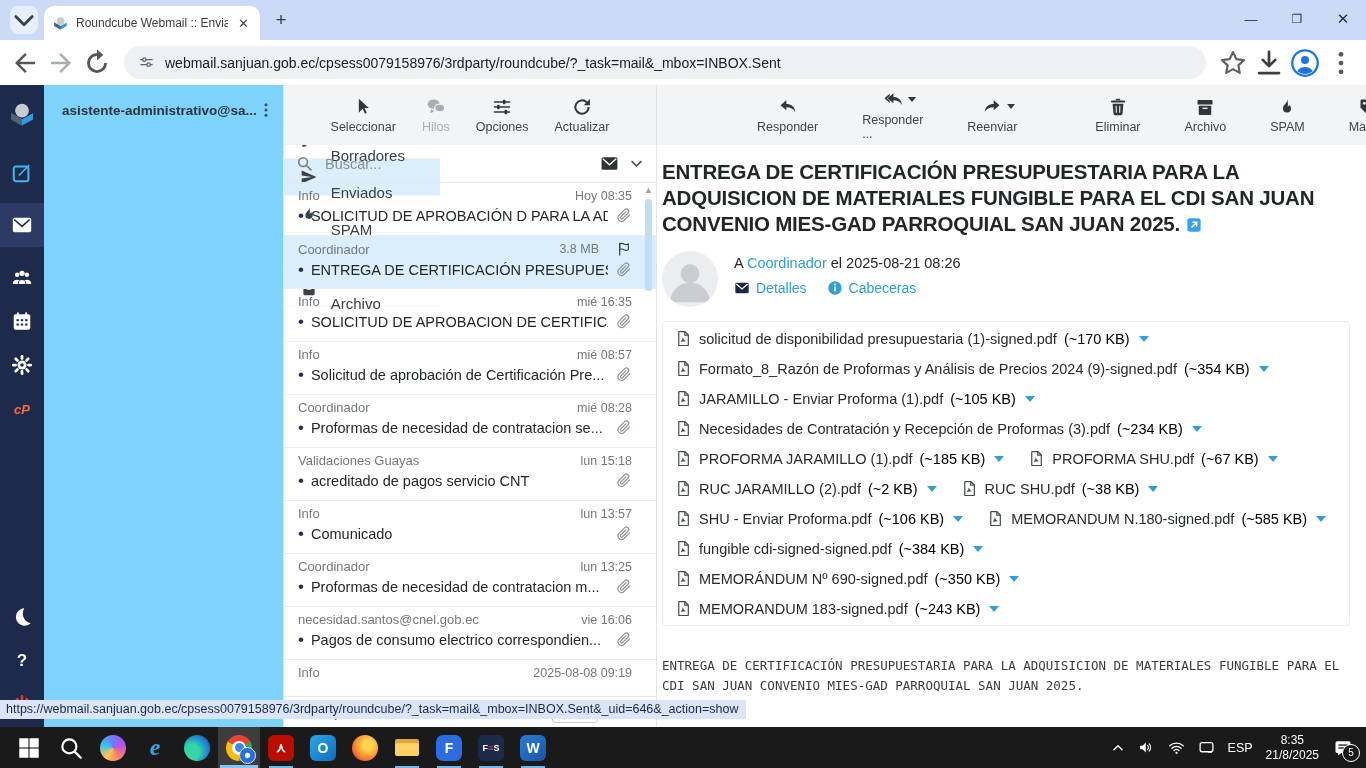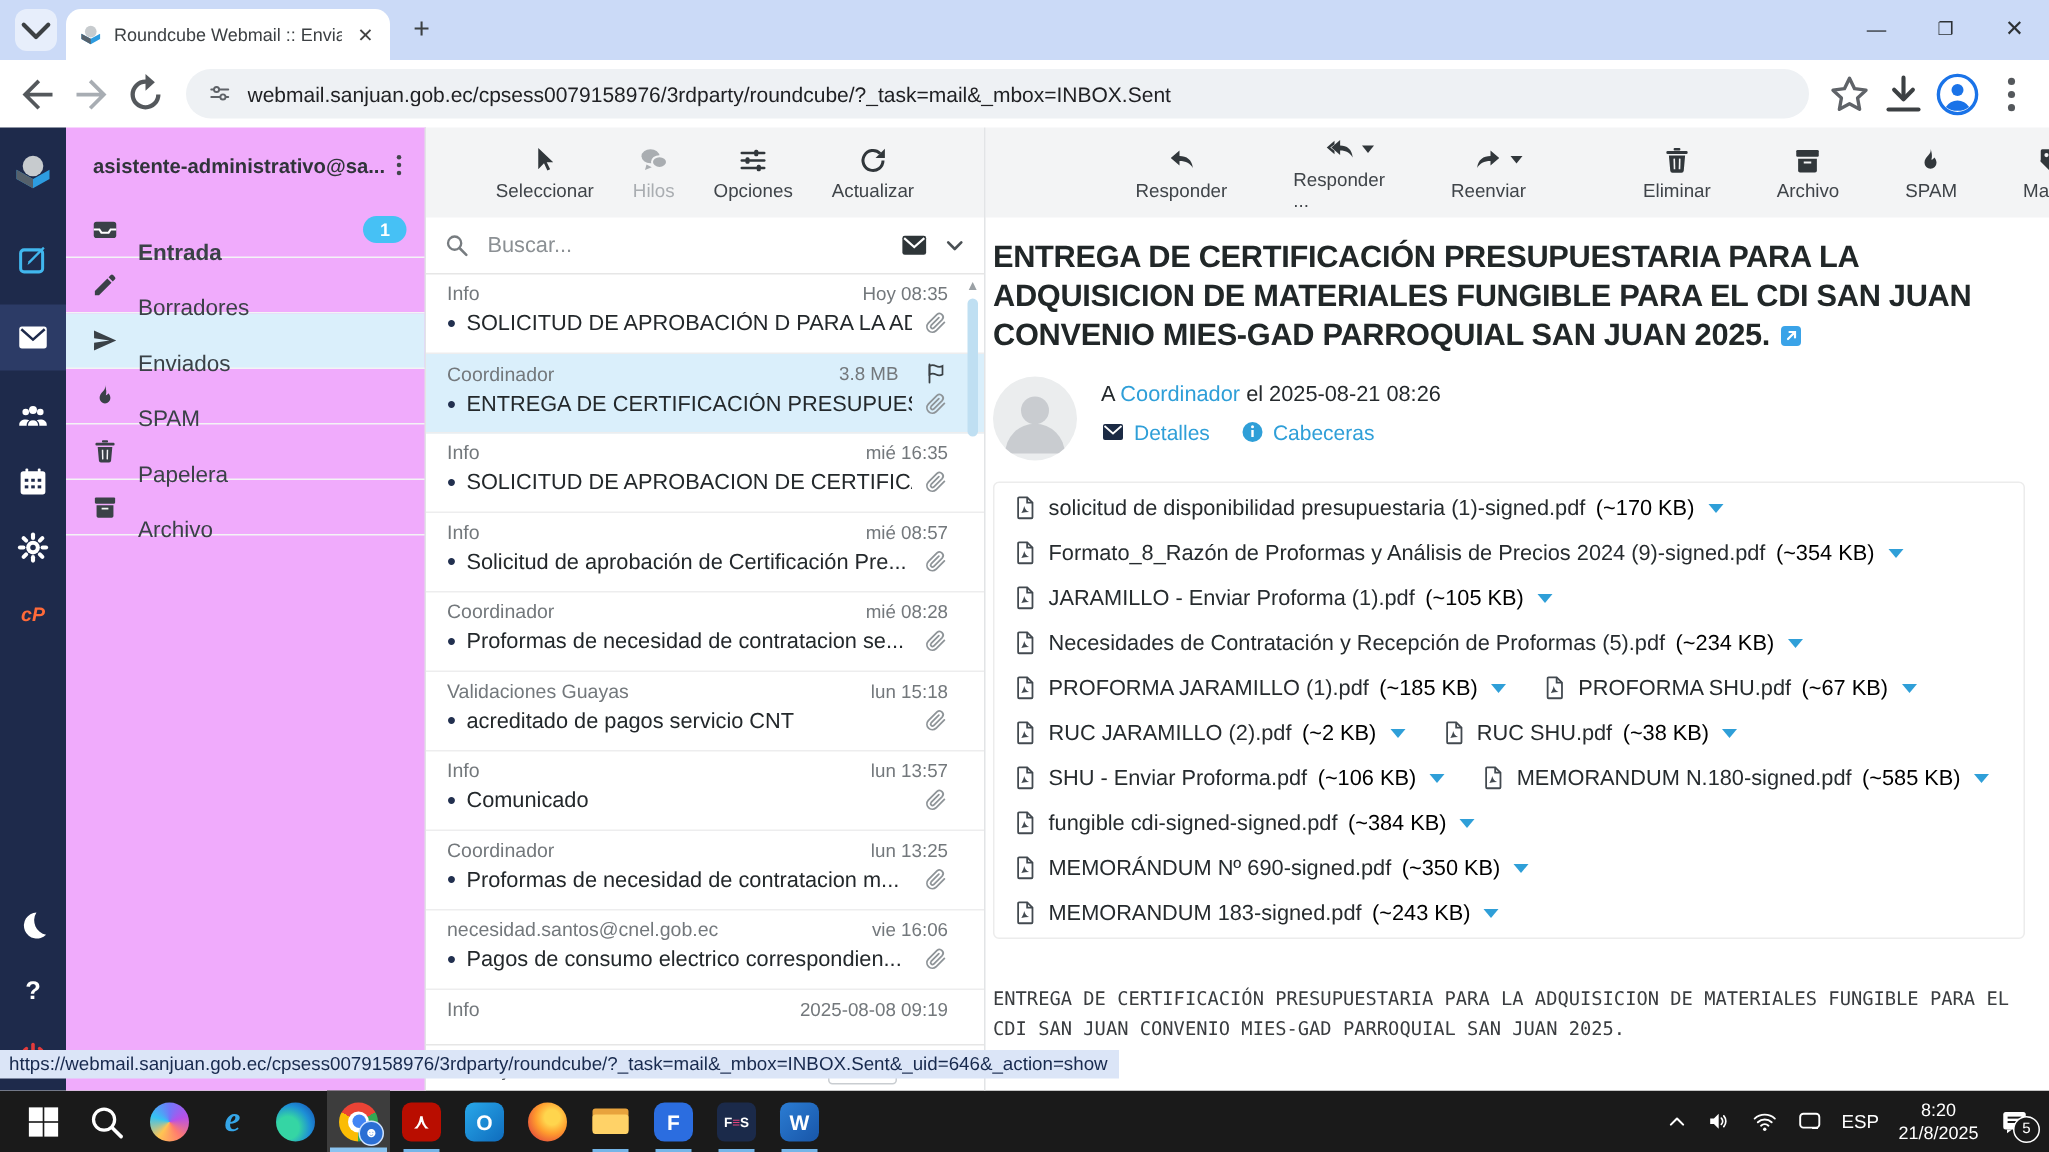--- a/index.html
+++ b/index.html
@@ -33,21 +33,21 @@
   .rail-item{width:44px;height:44px;display:flex;align-items:center;justify-content:center;color:#fff;}
   .rail-item .ric{width:22px;height:22px;}
   .rail-item.logo .ric{width:30px;height:30px;}
   .rail-item.sel{background:#2c3b66;}
   .rail-item.compose{color:#41b7ee;}
   .rail-spacer{flex:1;}
   .cp-text{color:#ff6a39;font-weight:bold;font-style:italic;font-size:13px;}
   .help-q{color:#fff;font-weight:bold;font-size:17px;}
   .rail-item.power{color:#e23b3b;}
   
-  .folders{width:239px;background:#f0abfc;border-right:1px solid #e2e4e6;flex:0 0 239px;display:flex;flex-direction:column;}
+  .folders{width:239px;background:#7dd3fc;border-right:1px solid #e2e4e6;flex:0 0 239px;display:flex;flex-direction:row;}
   .acct{height:50px;display:flex;align-items:center;padding:0 8px 0 18px;}
   .acct-mail{flex:1;font-size:13.5px;font-weight:bold;color:#30343a;white-space:nowrap;overflow:hidden;}
   .acct-kebab{color:#41464b;width:18px;height:18px;}
   .folder{height:36px;display:flex;align-items:center;gap:13px;padding:0 12px 0 17px;border-bottom:1px solid #f3f4f5;}
   .folder .fic{width:18px;height:18px;color:#3a4147;flex:0 0 18px;}
   .folder .flabel{flex:1;font-size:15px;color:#3a4147;margin-top:31px;}
   .folder.unread .flabel{font-weight:bold;}
   .folder.sel{background:#daeffb;}
   .fbadge{background:#46c1f5;color:#fff;font-size:12px;font-weight:bold;border-radius:9px;
     padding:2px 11px;line-height:14px;}
@@ -784,21 +784,21 @@
               <span class="att-caret"></span>
             </span>
             <span class="att">
               <span class="pic">
                 <svg viewBox="0 0 24 24">
                   <path d="M6.2 2.2h7.6l5 5V21a.9.9 0 0 1-.9.9H6.2a.9.9 0 0 1-.9-.9V3.1a.9.9 0 0 1 .9-.9z" fill="none" stroke="currentColor" stroke-width="1.7"></path>
                   <path d="M13.8 2.2v5h5" fill="none" stroke="currentColor" stroke-width="1.7"></path>
                   <path d="M8.3 17c1.6-2.6 2.4-4.8 2.7-6.6.8 2.7 2 4.6 4.6 5.6-2.7.1-5 .5-7.3 1z" fill="currentColor"></path>
                 </svg>
               </span>
-              <span class="att-name">Necesidades de Contratación y Recepción de Proformas (5).pdf</span>
+              <span class="att-name">Necesidades de Contratación y Recepción de Proformas (3).pdf</span>
               <span class="att-size">(~234 KB)</span>
               <span class="att-caret"></span>
             </span>
             <span class="att">
               <span class="pic">
                 <svg viewBox="0 0 24 24">
                   <path d="M6.2 2.2h7.6l5 5V21a.9.9 0 0 1-.9.9H6.2a.9.9 0 0 1-.9-.9V3.1a.9.9 0 0 1 .9-.9z" fill="none" stroke="currentColor" stroke-width="1.7"></path>
                   <path d="M13.8 2.2v5h5" fill="none" stroke="currentColor" stroke-width="1.7"></path>
                   <path d="M8.3 17c1.6-2.6 2.4-4.8 2.7-6.6.8 2.7 2 4.6 4.6 5.6-2.7.1-5 .5-7.3 1z" fill="currentColor"></path>
                 </svg>
@@ -1021,21 +1021,21 @@
           </svg>
         </span>
       <span class="trayic">
           <svg viewBox="0 0 24 24">
             <rect x="3" y="5" width="18" height="13" rx="3" fill="none" stroke="currentColor" stroke-width="1.8"></rect>
             <path d="M15 18.5h4" stroke="currentColor" stroke-width="1.8" stroke-linecap="round"></path>
           </svg>
         </span>
       <span class="traytext">ESP</span>
       <span class="clock">
-        <span>8:20</span><br>
+        <span>8:35</span><br>
         <span>21/8/2025</span>
       </span>
       <span class="notifwrap">
         <span class="trayic"><svg viewBox="0 0 24 24">
               <rect x="3" y="4" width="18" height="14" rx="2" fill="#fff"></rect>
               <g stroke="#1a1a1a" stroke-width="1.6">
                 <line x1="6.5" y1="8.5" x2="17.5" y2="8.5"></line>
                 <line x1="6.5" y1="12" x2="14" y2="12"></line>
               </g>
               <path d="M6 18l0 3 4-3z" fill="#fff"></path>

